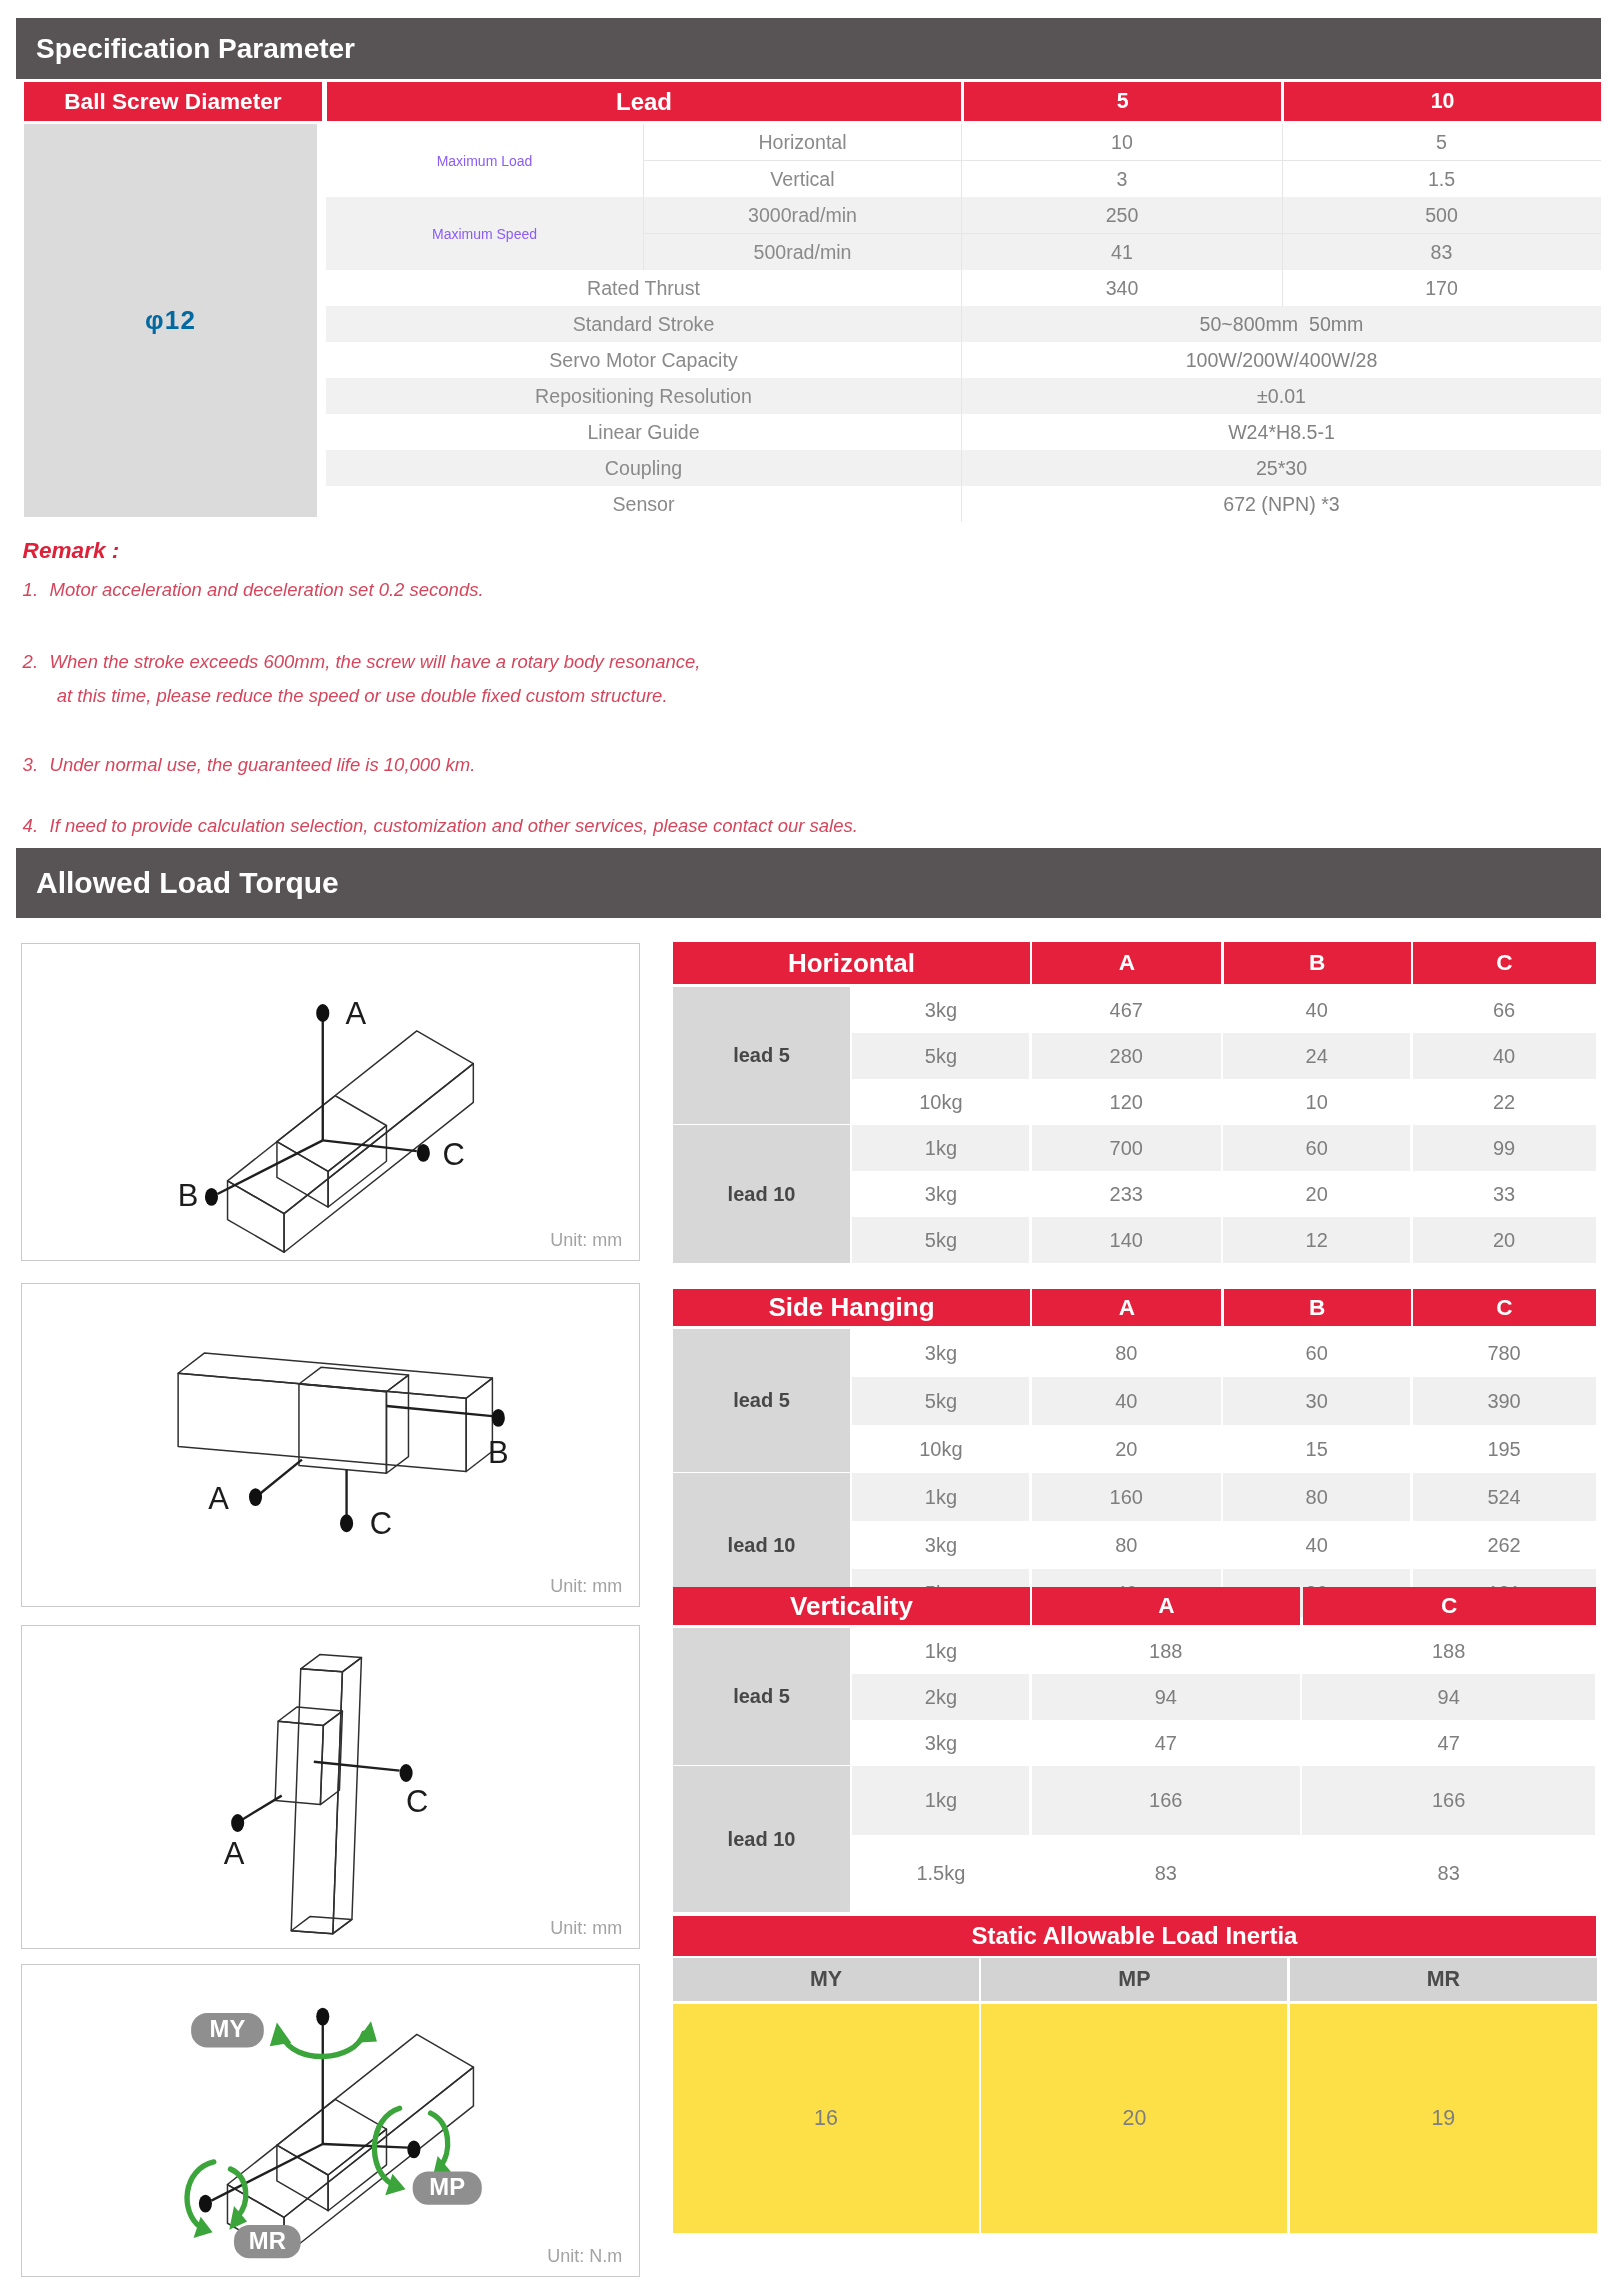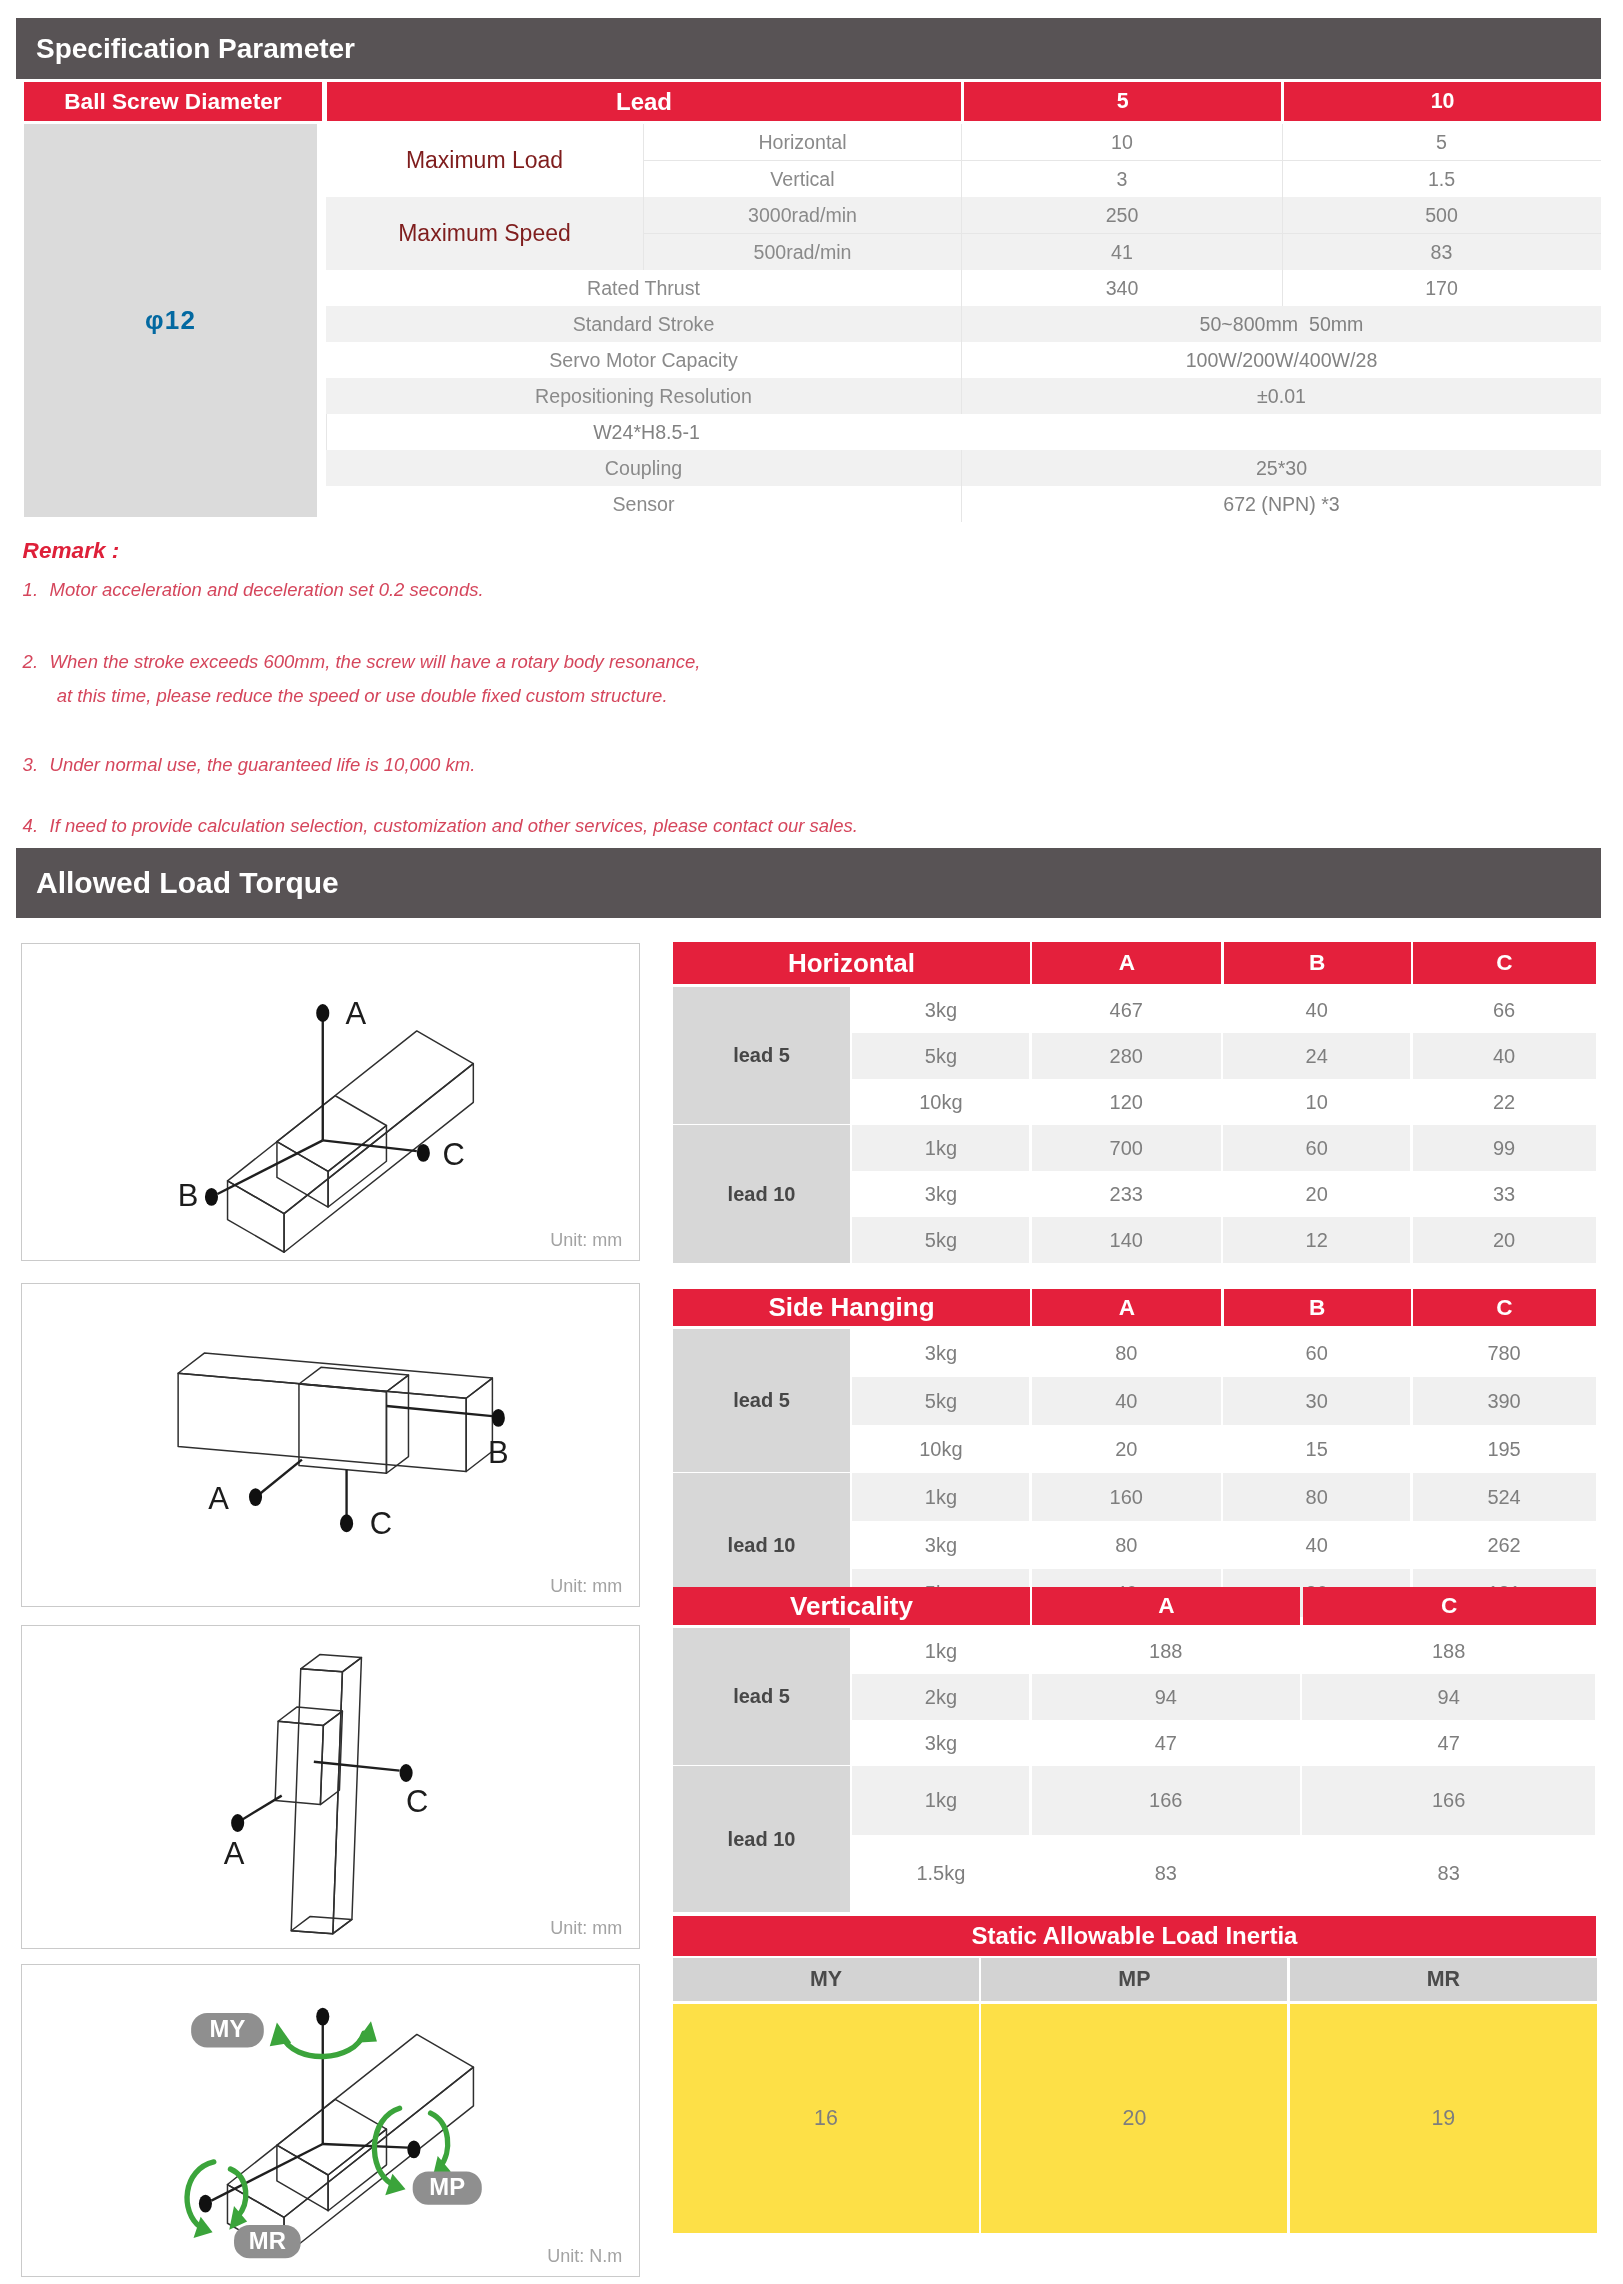--- a/index.html
+++ b/index.html
@@ -19,21 +19,21 @@
   .c1{width:298px;margin-right:4.8px;font-size:22.6px;}
   .c2{width:635px;margin-right:3px;font-size:24px;}
   .c3{width:317px;margin-right:3px;font-size:21.4px;}
   .c4{width:317px;font-size:21.4px;}
   .spec-body{position:relative;margin-top:3px;height:393px;}
   .diam-col{position:absolute;left:0;top:0;width:293px;height:393px;background:#DBDBDB;
             display:flex;align-items:center;justify-content:center;font-size:26px;color:#0369a1;font-weight:bold;letter-spacing:1.2px;}
   .rows{position:absolute;left:302px;top:0;width:1275px;}
   .cell{display:flex;align-items:center;justify-content:center;box-sizing:border-box;font-size:19.6px;color:#828282;}
   .grp{display:flex;}
-  .glabel{width:317px;font-size:23px;color:#7f1d1d;}
+  .glabel{width:317px;font-size:14px;color:#8b5cf6;}
   .stack{width:958px;}
   .srow{display:flex;height:36px;}
   .srow + .srow{border-top:0.6px solid #E6E6E6;}
   .sub{width:318px;border-left:0.6px solid #E6E6E6;color:#8A8A8A;}
   .v5{width:321px;border-left:0.6px solid #E6E6E6;}
   .v10{width:318px;border-left:0.6px solid #E6E6E6;}
   .row{display:flex;height:36px;}
   .lab2{width:635px;color:#8A8A8A;}
   .val2{width:640px;border-left:0.6px solid #E6E6E6;white-space:pre;}
   .gray{background:#F1F1F1;}
@@ -151,20 +151,21 @@
         </div>
         <div class="row">
           <div class="cell lab2">Servo Motor Capacity</div>
           <div class="cell val2">100W/200W/400W/28</div>
         </div>
         <div class="row gray">
           <div class="cell lab2">Repositioning Resolution</div>
           <div class="cell val2">±0.01</div>
         </div>
         <div class="row">
+          <div class="cell lab2">Linear Guide</div>
           <div class="cell val2">W24*H8.5-1</div>
         </div>
         <div class="row gray">
           <div class="cell lab2">Coupling</div>
           <div class="cell val2">25*30</div>
         </div>
         <div class="row">
           <div class="cell lab2">Sensor</div>
           <div class="cell val2">672 (NPN) *3</div>
         </div>

